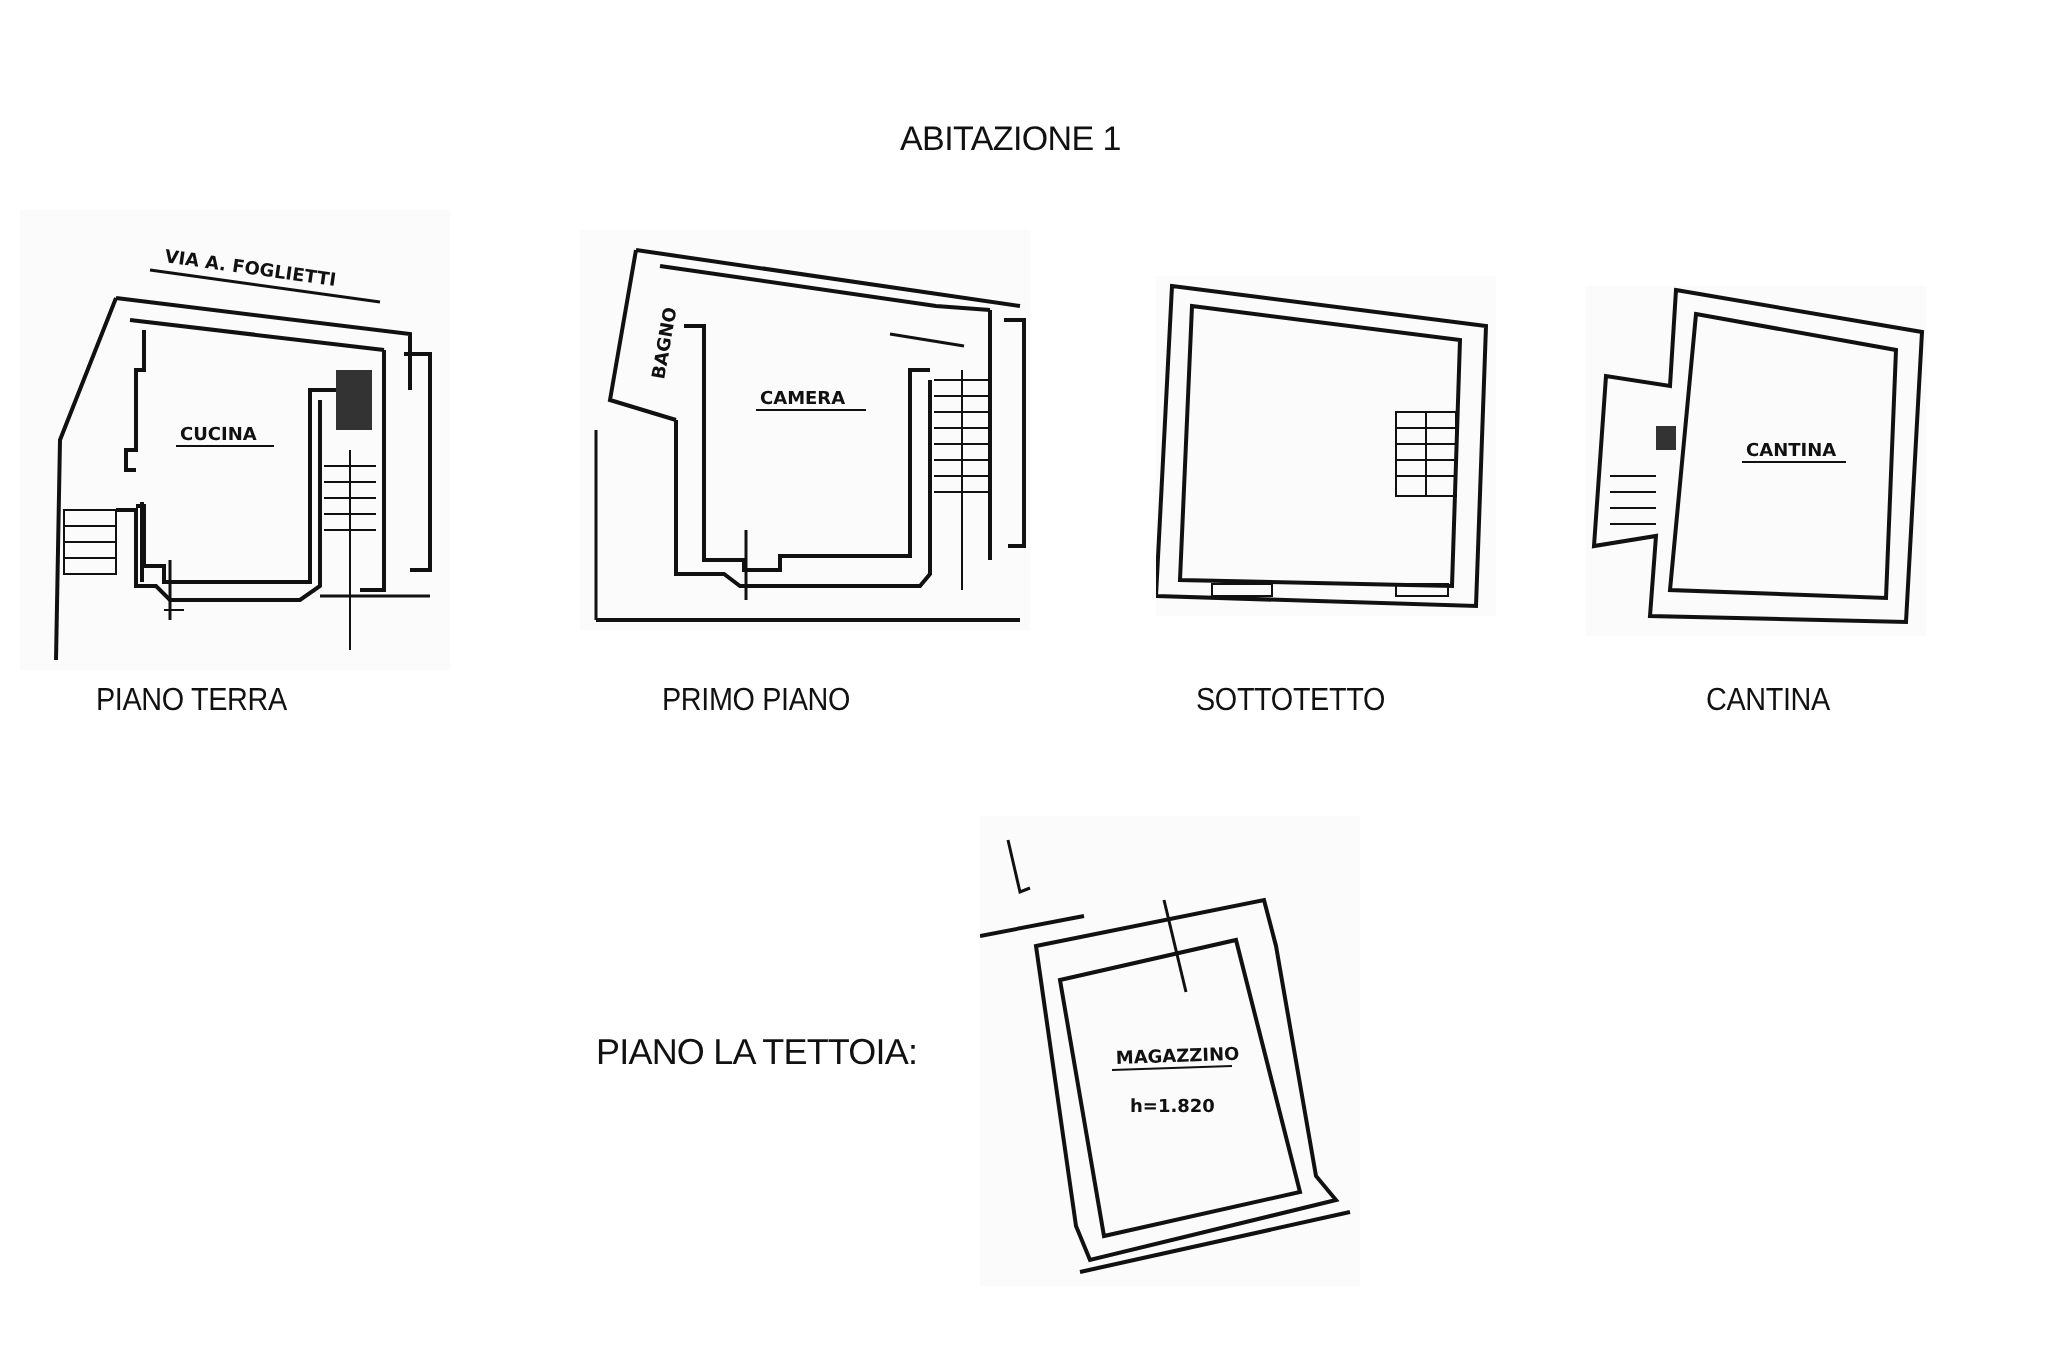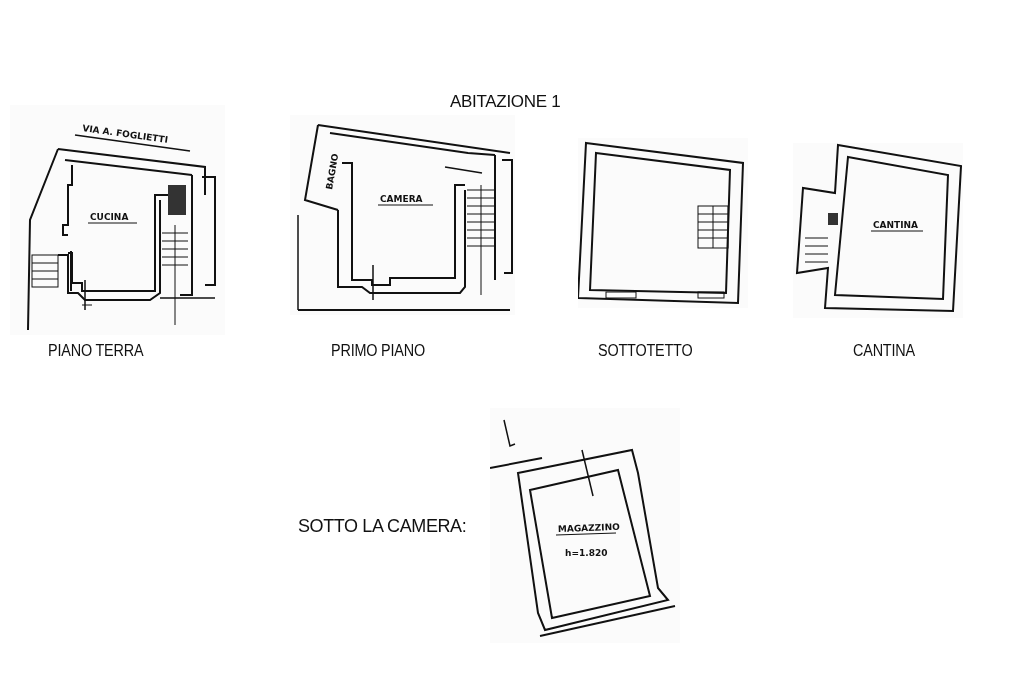--- a/index.html
+++ b/index.html
@@ -1,18 +1,18 @@
 <!DOCTYPE html>
 <html><head>
   <meta charset="utf-8">
   <style>
     html, body { margin:0; padding:0; background:#ffffff; }
     body { width:1024px; height:682px; position:relative; overflow:hidden;
            font-family:"Liberation Sans", sans-serif; color:#111; }
-    .title { position:absolute; left:450px; top:60px; font-size:17px; letter-spacing:-0.3px;margin-top:32px; }
+    .title { position:absolute; left:450px; top:60px; font-size:17px; letter-spacing:-0.3px; }
     .plan { position:absolute; }
     .plan svg { display:block; }
     .caption { position:absolute; font-family:"Liberation Sans", sans-serif; font-size:16px;
                transform:scaleX(0.9); transform-origin:left top; letter-spacing:-0.2px; }
     .sotto { position:absolute; left:298px; top:516px; font-size:18px; letter-spacing:-0.4px; }
     .hand { font-family:"DejaVu Sans", sans-serif; font-weight:bold; font-size:9px; fill:#111; }
     .scanbg { fill:#fbfbfb; }
   </style>
 </head>
 <body>
@@ -123,21 +123,21 @@
       <line x1="12" y1="95" x2="35" y2="95"></line>
         <line x1="12" y1="103" x2="35" y2="103"></line>
       <line x1="12" y1="111" x2="35" y2="111"></line>
         <line x1="12" y1="119" x2="35" y2="119"></line>
     </g>
     <rect x="35" y="70" width="10" height="12" fill="#333"></rect>
   </svg>
 </div>
 <div class="caption" style="left:853px;top:342px;">CANTINA</div>
 
-<div class="sotto">SOTTO LA CAMERA:</div>
+<div class="sotto">PIANO LA TETTOIA:</div>
 <div class="plan" style="left:490px;top:408px;">
   <svg width="190" height="235" viewBox="0 0 190 235">
     <rect class="scanbg" x="0" y="0" width="190" height="235"></rect>
     <polyline points="14,12 20,38 25,36" fill="none" stroke="#111" stroke-width="1.5"></polyline>
     <line x1="0" y1="60" x2="52" y2="50" stroke="#111" stroke-width="2"></line>
     <polygon points="28,65 142,42 148,65 168,180 178,192 55,222 48,205" fill="none" stroke="#111" stroke-width="2"></polygon>
     <polygon points="40,82 128,62 160,188 62,210" fill="none" stroke="#111" stroke-width="2"></polygon>
     <line x1="92" y1="42" x2="103" y2="88" stroke="#111" stroke-width="1.5"></line>
     <text class="hand" x="68" y="124" transform="rotate(-2 68 124)">MAGAZZINO</text>
     <line x1="66" y1="127" x2="126" y2="125" stroke="#111" stroke-width="1"></line>

